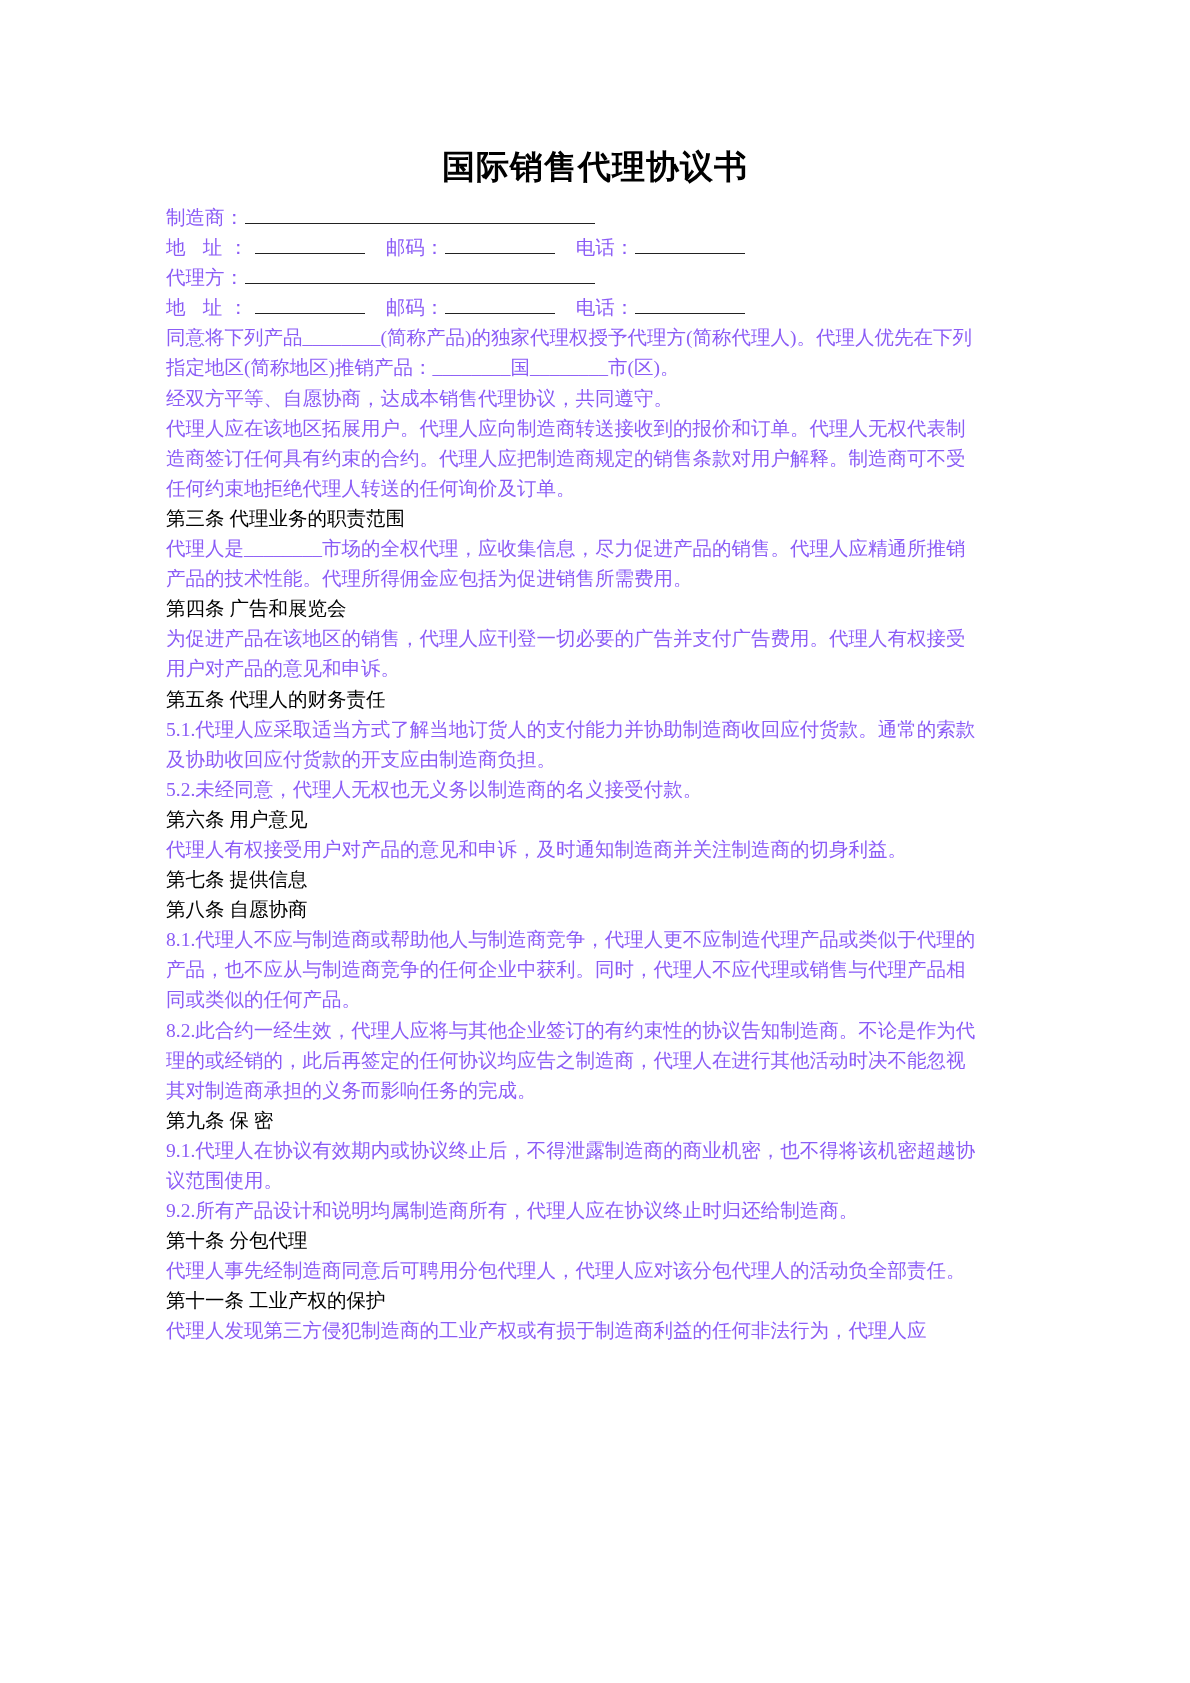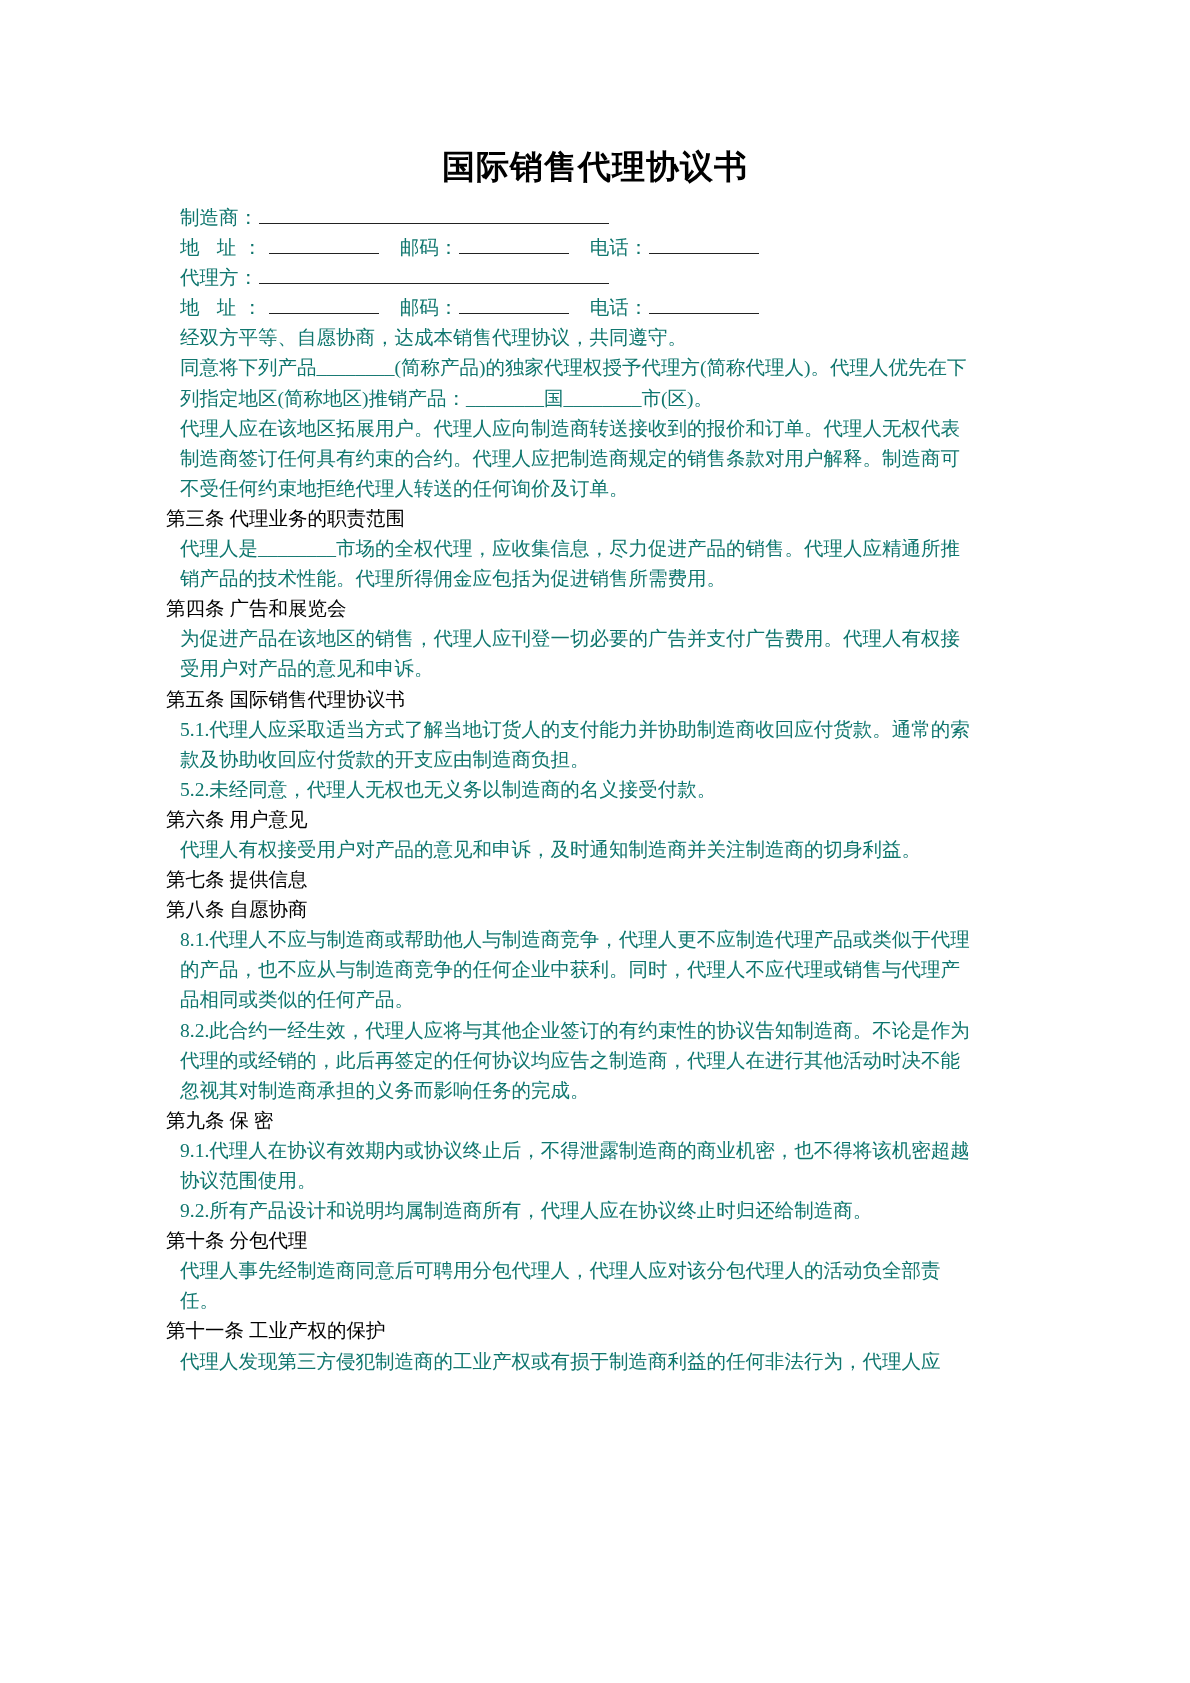--- a/index.html
+++ b/index.html
@@ -41,22 +41,21 @@
     position: absolute;
     top: 203px;
     left: 166px;
     width: 812px;
   }
   .line {
     font-size: 19.5px;
     line-height: 30.1px;
     white-space: nowrap;
     letter-spacing: 0px;
-    color: #0f766e;
-    margin-left: 14px;
+    color: #8b5cf6;
   }
   .line.wrap {
     white-space: normal;
   }
   .blank-tail {
     display: inline-block;
     border-bottom: 1px solid #222;
     vertical-align: baseline;
     height: 0.92em;
     margin: 0 1px;
@@ -89,32 +88,32 @@
     </div>
 
     <div class="line">
       <span>代理方：</span><span class="blank-tail u-long"></span>
     </div>
 
     <div class="line">
       <span class="label-sp">地 址：</span><span class="blank-tail u-med"></span><span class="gap-sp2"></span><span>邮码：</span><span class="blank-tail u-med"></span><span class="gap-sp2"></span><span>电话：</span><span class="blank-tail u-med"></span>
     </div>
 
+    <div class="line wrap">同意将下列产品________(简称产品)的独家代理权授予代理方(简称代理人)。代理人优先在下列指定地区(简称地区)推销产品：________国________市(区)。</div>
     <div class="line wrap">经双方平等、自愿协商，达成本销售代理协议，共同遵守。</div>
-    <div class="line wrap">同意将下列产品________(简称产品)的独家代理权授予代理方(简称代理人)。代理人优先在下列指定地区(简称地区)推销产品：________国________市(区)。</div>
 
     <div class="line wrap">代理人应在该地区拓展用户。代理人应向制造商转送接收到的报价和订单。代理人无权代表制造商签订任何具有约束的合约。代理人应把制造商规定的销售条款对用户解释。制造商可不受任何约束地拒绝代理人转送的任何询价及订单。</div>
 
     <div class="heading-line">第三条  代理业务的职责范围</div>
     <div class="line wrap">代理人是________市场的全权代理，应收集信息，尽力促进产品的销售。代理人应精通所推销产品的技术性能。代理所得佣金应包括为促进销售所需费用。</div>
 
     <div class="heading-line">第四条  广告和展览会</div>
     <div class="line wrap">为促进产品在该地区的销售，代理人应刊登一切必要的广告并支付广告费用。代理人有权接受用户对产品的意见和申诉。</div>
 
-    <div class="heading-line">第五条  国际销售代理协议书</div>
+    <div class="heading-line">第五条  代理人的财务责任</div>
     <div class="line wrap">5.1.代理人应采取适当方式了解当地订货人的支付能力并协助制造商收回应付货款。通常的索款及协助收回应付货款的开支应由制造商负担。</div>
     <div class="line wrap">5.2.未经同意，代理人无权也无义务以制造商的名义接受付款。</div>
 
     <div class="heading-line">第六条  用户意见</div>
     <div class="line wrap">代理人有权接受用户对产品的意见和申诉，及时通知制造商并关注制造商的切身利益。</div>
 
     <div class="heading-line">第七条  提供信息</div>
 
     <div class="heading-line">第八条  自愿协商</div>
     <div class="line wrap">8.1.代理人不应与制造商或帮助他人与制造商竞争，代理人更不应制造代理产品或类似于代理的产品，也不应从与制造商竞争的任何企业中获利。同时，代理人不应代理或销售与代理产品相同或类似的任何产品。</div>

